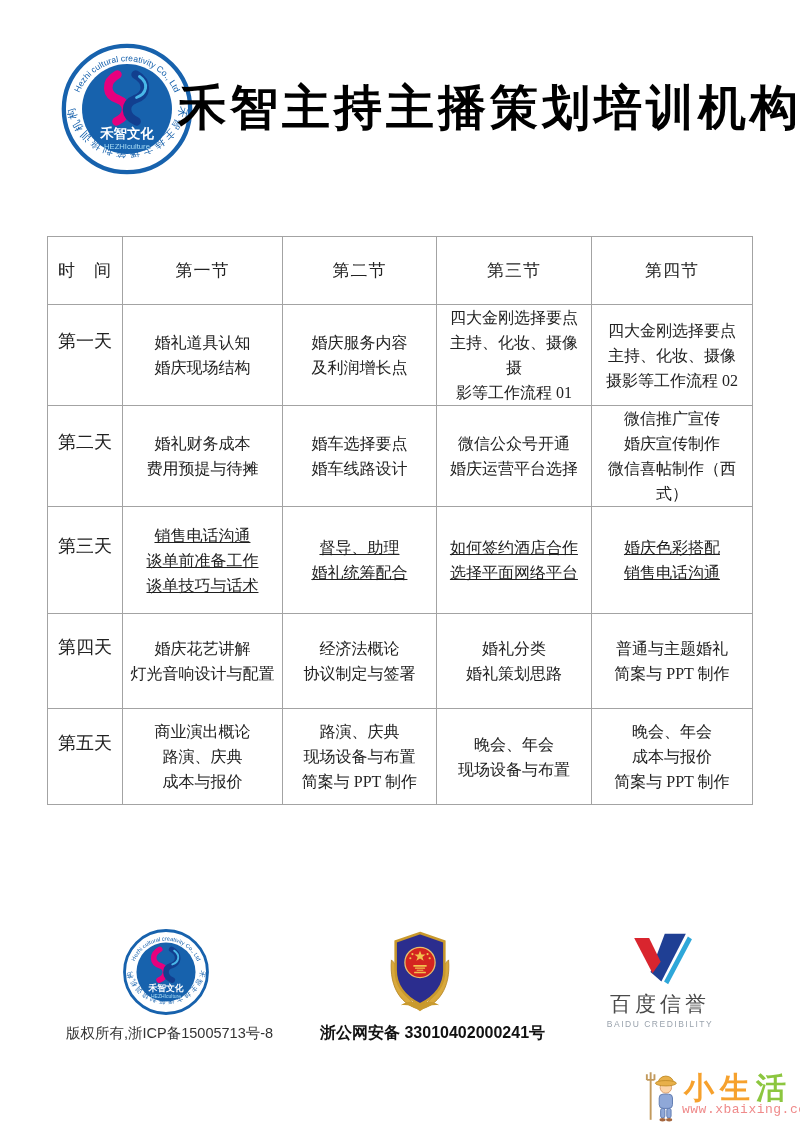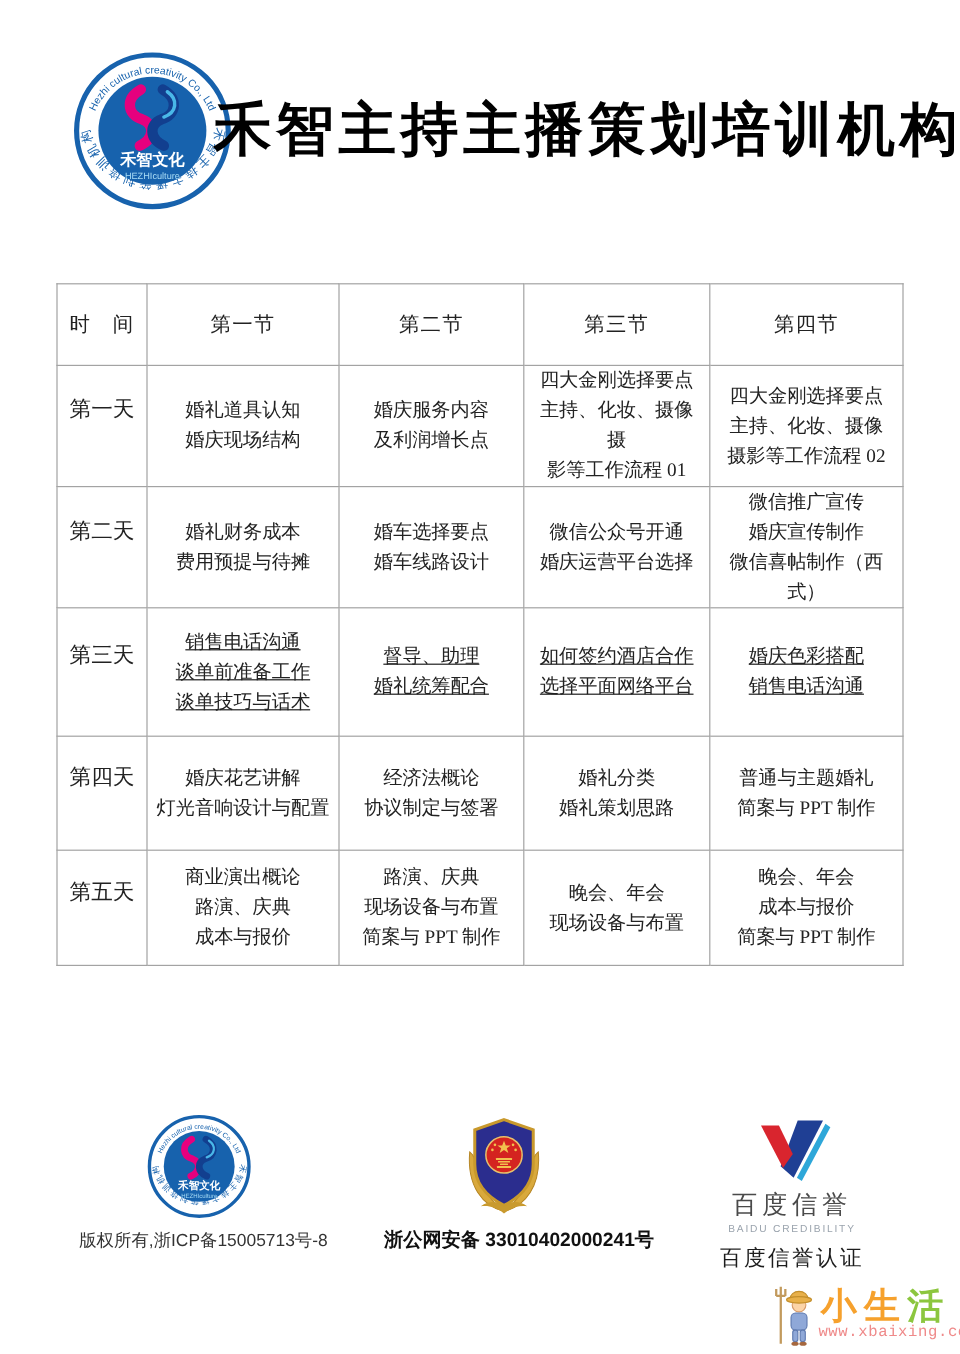--- a/index.html
+++ b/index.html
@@ -254,21 +254,20 @@
       </svg>
     <div class="police-text">浙公网安备 33010402000241号</div>
   </div>
 
   <div class="footer-right">
     <svg class="baidu-v">
         <use href="#baidu-v"></use>
       </svg>
     <div class="baidu-cn">百度信誉</div>
     <div class="baidu-en">BAIDU CREDIBILITY</div>
-    <div class="baidu-cert">百度信誉认证</div>
   </div>
 
   <div class="watermark">
     <svg class="mascot">
         <use href="#farmer-mascot"></use>
       </svg>
     <div class="wm-name"><span class="c-orange">小</span><span class="c-orange">生</span><span class="c-green">活</span></div>
     <div class="wm-url">www.xbaixing.com</div>
   </div>
 

